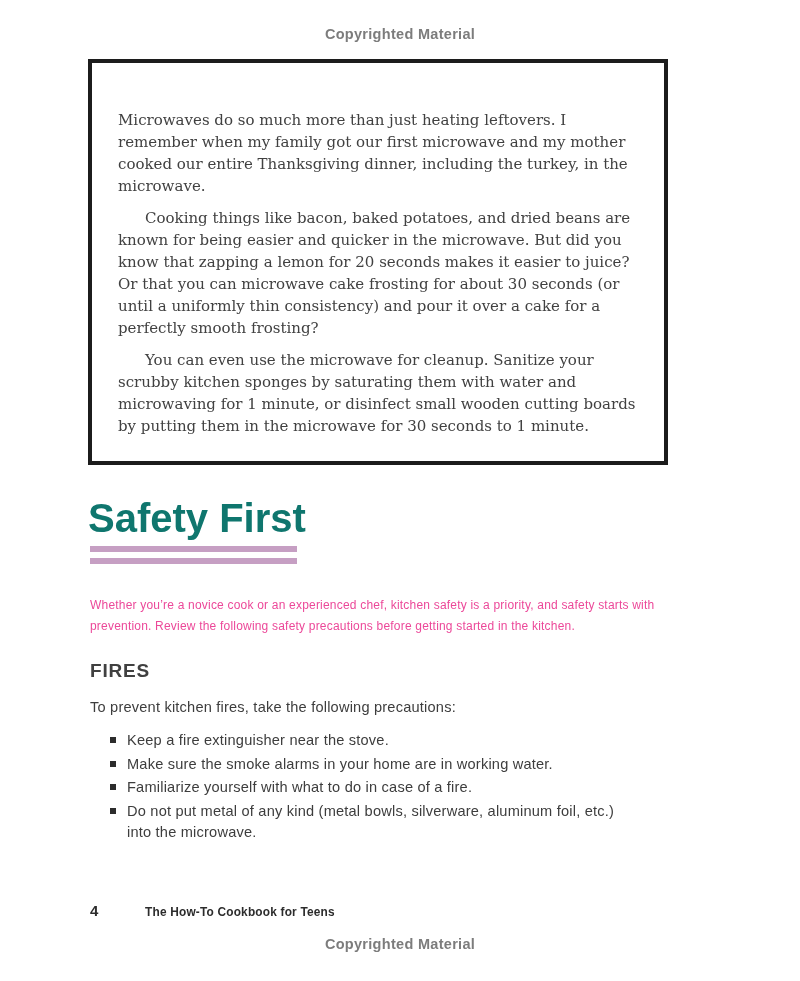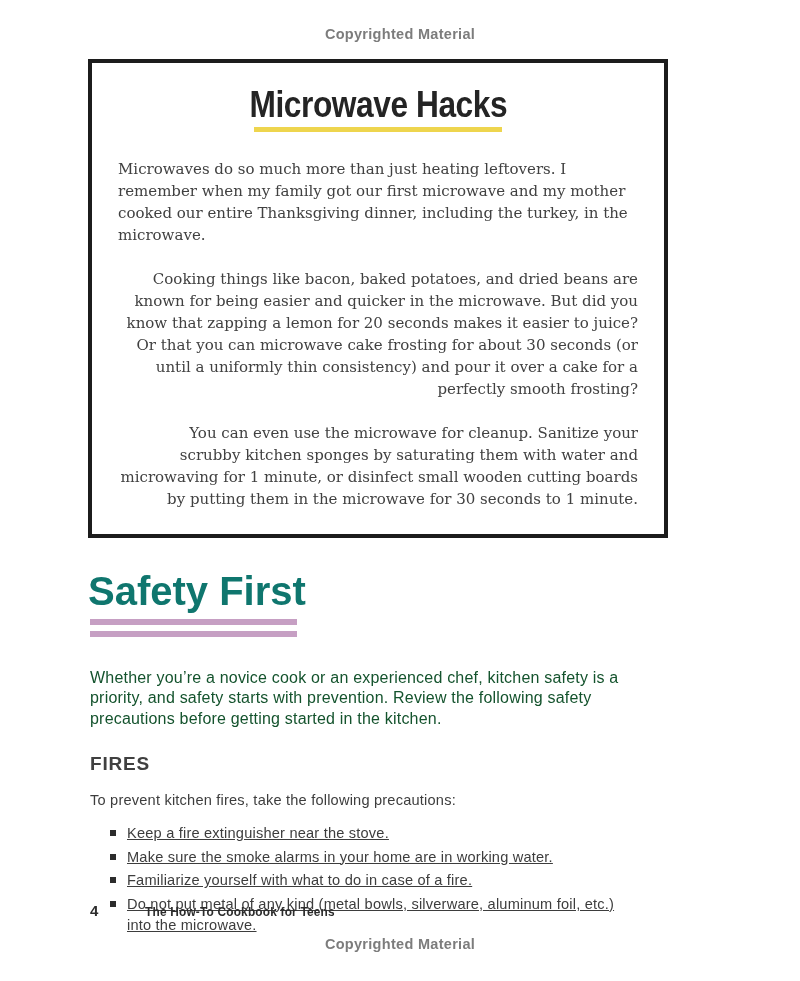--- a/index.html
+++ b/index.html
@@ -56,23 +56,22 @@
     margin-top: 26px;
     font-family: "DejaVu Serif", serif;
     font-size: 15px;
     line-height: 22px;
     color: #414141;
   }
   .hack-box-body p {
     margin: 0;
   }
   .hack-box-body p + p {
-    margin-top: 22px;
+    margin-top: 10px;
     text-indent: 27px;
-    text-align: right;
   }
   
   .safety-heading {
     margin: 33px 0 0 88px;
     font-size: 40px;
     font-weight: bold;
     color: #0f766e;
     letter-spacing: 0px;
     line-height: 1;
   }
@@ -80,23 +79,23 @@
     width: 207px;
     height: 6px;
     background: #c69fc3;
     margin-left: 90px;
   }
   .pink-bar.first { margin-top: 8px; }
   .pink-bar.second { margin-top: 6px; }
   .safety-intro {
     margin: 31px 0 0 90px;
     width: 582px;
-    font-size: 16px;
+    font-size: 12px;
     line-height: 20.5px;
-    color: #14532d;
+    color: #ec4899;
     letter-spacing: 0.2px;
   }
   .fires-heading {
     margin: 24px 0 0 90px;
     font-size: 19px;
     font-weight: bold;
     color: #404040;
     letter-spacing: 0.8px;
   }
   .fires-lead {
@@ -105,21 +104,20 @@
     font-size: 14.6px;
     line-height: 20px;
     color: #3d3d3d;
     letter-spacing: 0.2px;
   }
   .fires-list {
     list-style: none;
     margin: 13px 0 0 110px;
     padding: 0;
     width: 520px;
-    text-decoration: underline;
   }
   .fires-list li {
     position: relative;
     padding-left: 17px;
     font-size: 14.6px;
     line-height: 21px;
     margin-bottom: 2.5px;
     color: #3d3d3d;
     letter-spacing: 0.2px;
   }
@@ -165,24 +163,20 @@
     color: #7c7c7c;
     letter-spacing: 0.3px;
   }
 </style>
 </head>
 <body>
 
 <div class="copyright-top">Copyrighted Material</div>
 
 <div class="hack-box">
-  <div class="hack-box-title-wrap">
-    <div class="hack-box-title">Microwave Hacks</div>
-    <div class="hack-box-underline"></div>
-  </div>
   <div class="hack-box-body">
     <p>Microwaves do so much more than just heating leftovers. I remember when my family got our first microwave and my mother cooked our entire Thanksgiving dinner, including the turkey, in the microwave.</p>
     <p>Cooking things like bacon, baked potatoes, and dried beans are known for being easier and quicker in the microwave. But did you know that zapping a lemon for 20 seconds makes it easier to juice? Or that you can microwave cake frosting for about 30 seconds (or until a uniformly thin consistency) and pour it over a cake for a perfectly smooth frosting?</p>
     <p>You can even use the microwave for cleanup. Sanitize your scrubby kitchen sponges by saturating them with water and microwaving for 1 minute, or disinfect small wooden cutting boards by putting them in the microwave for 30 seconds to 1 minute.</p>
   </div>
 </div>
 
 <h1 class="safety-heading">Safety First</h1>
 <div class="pink-bar first"></div>
 <div class="pink-bar second"></div>

